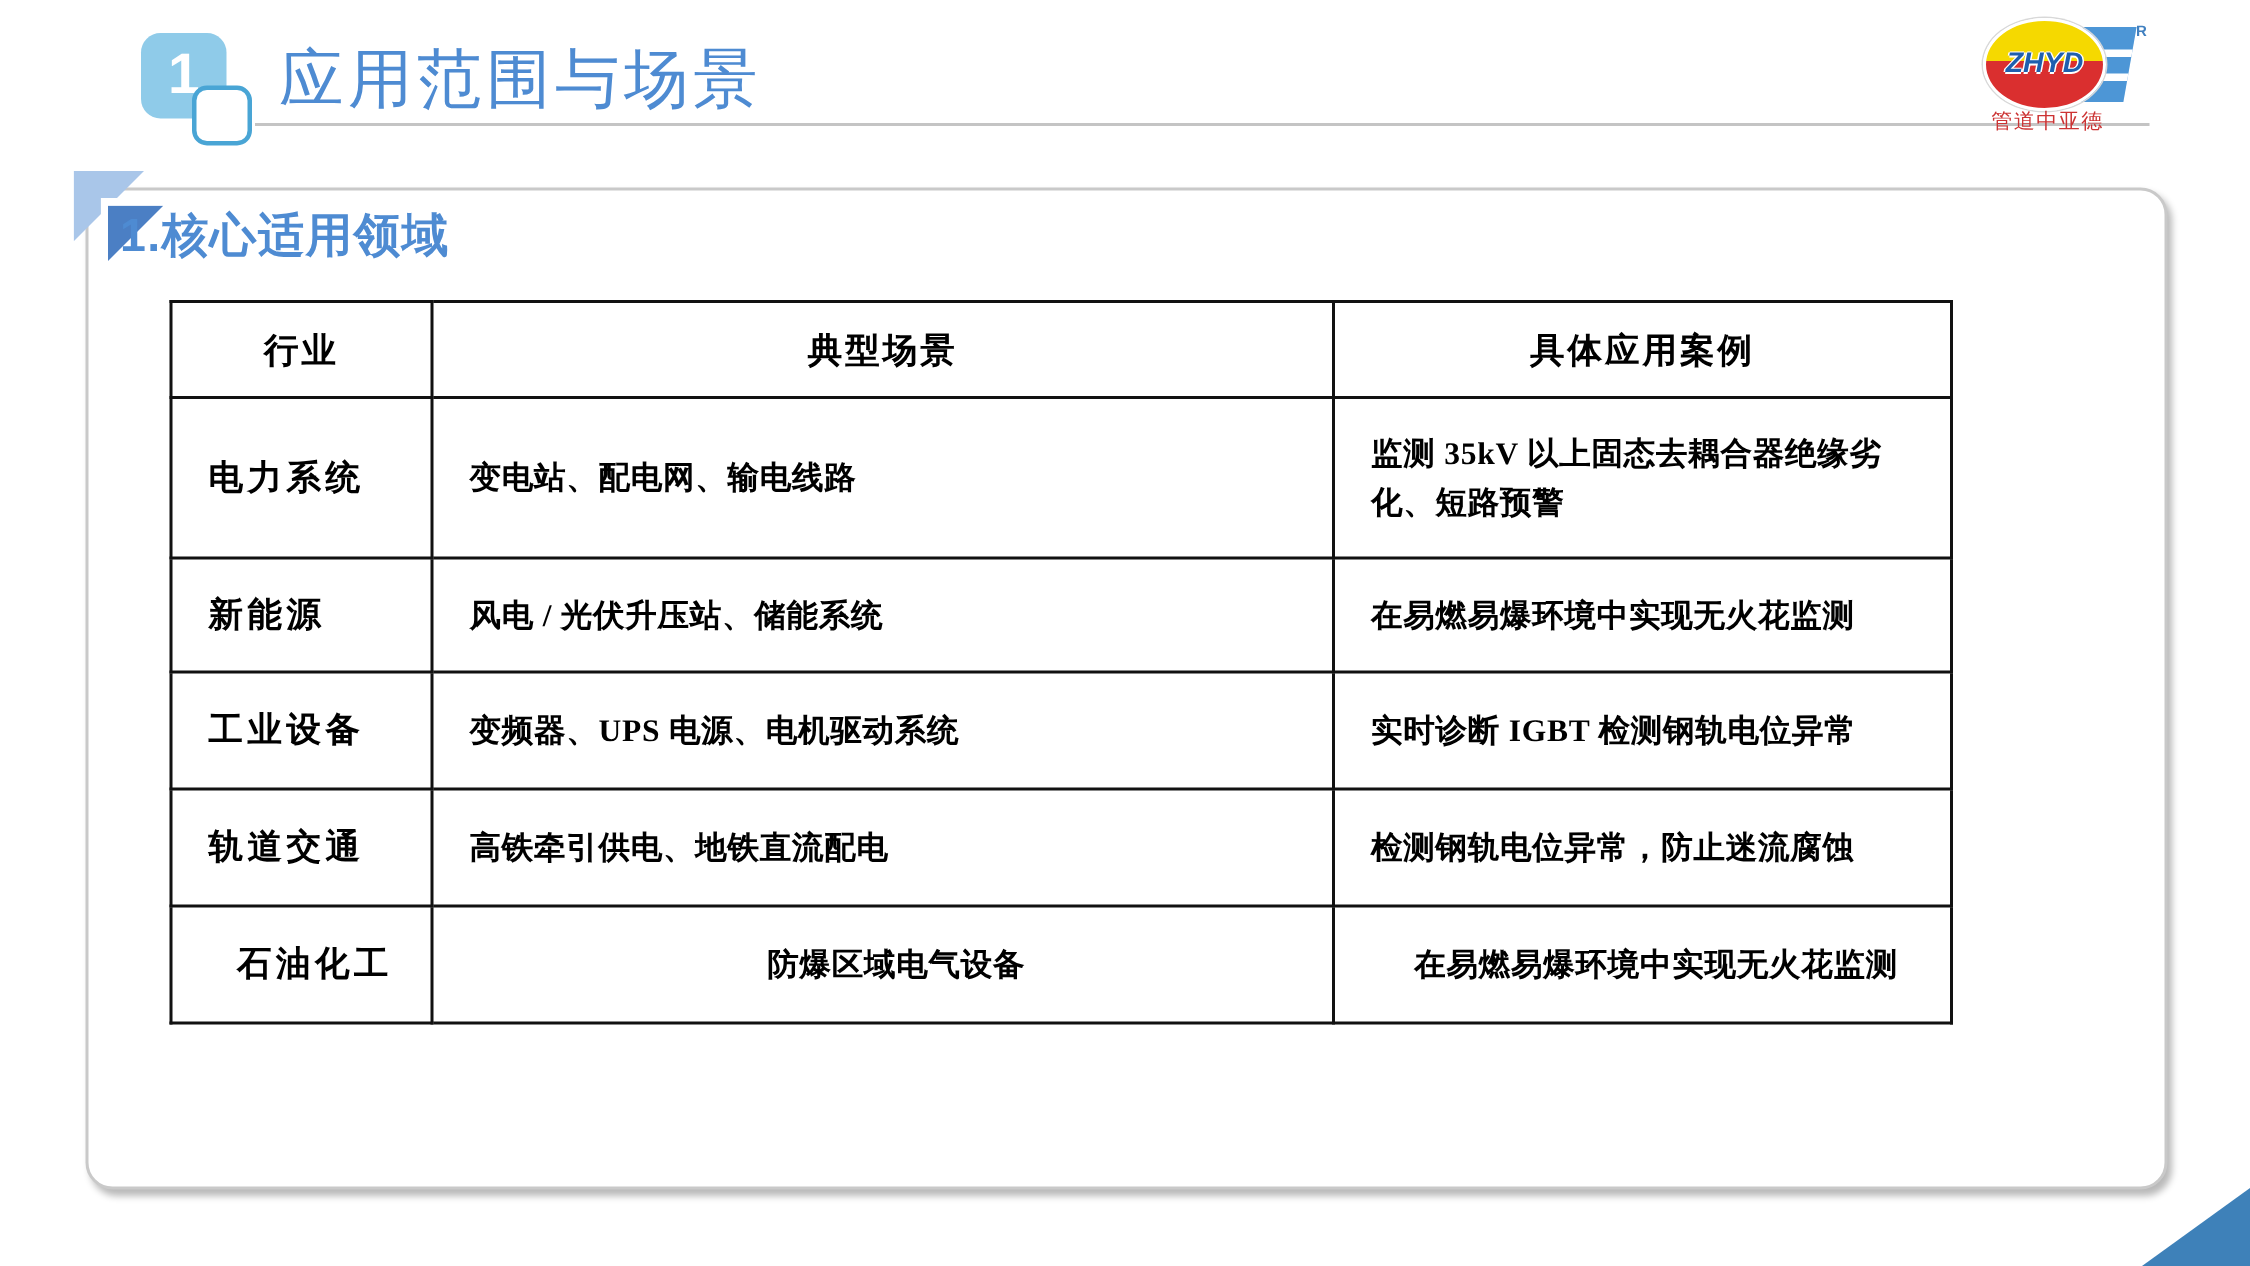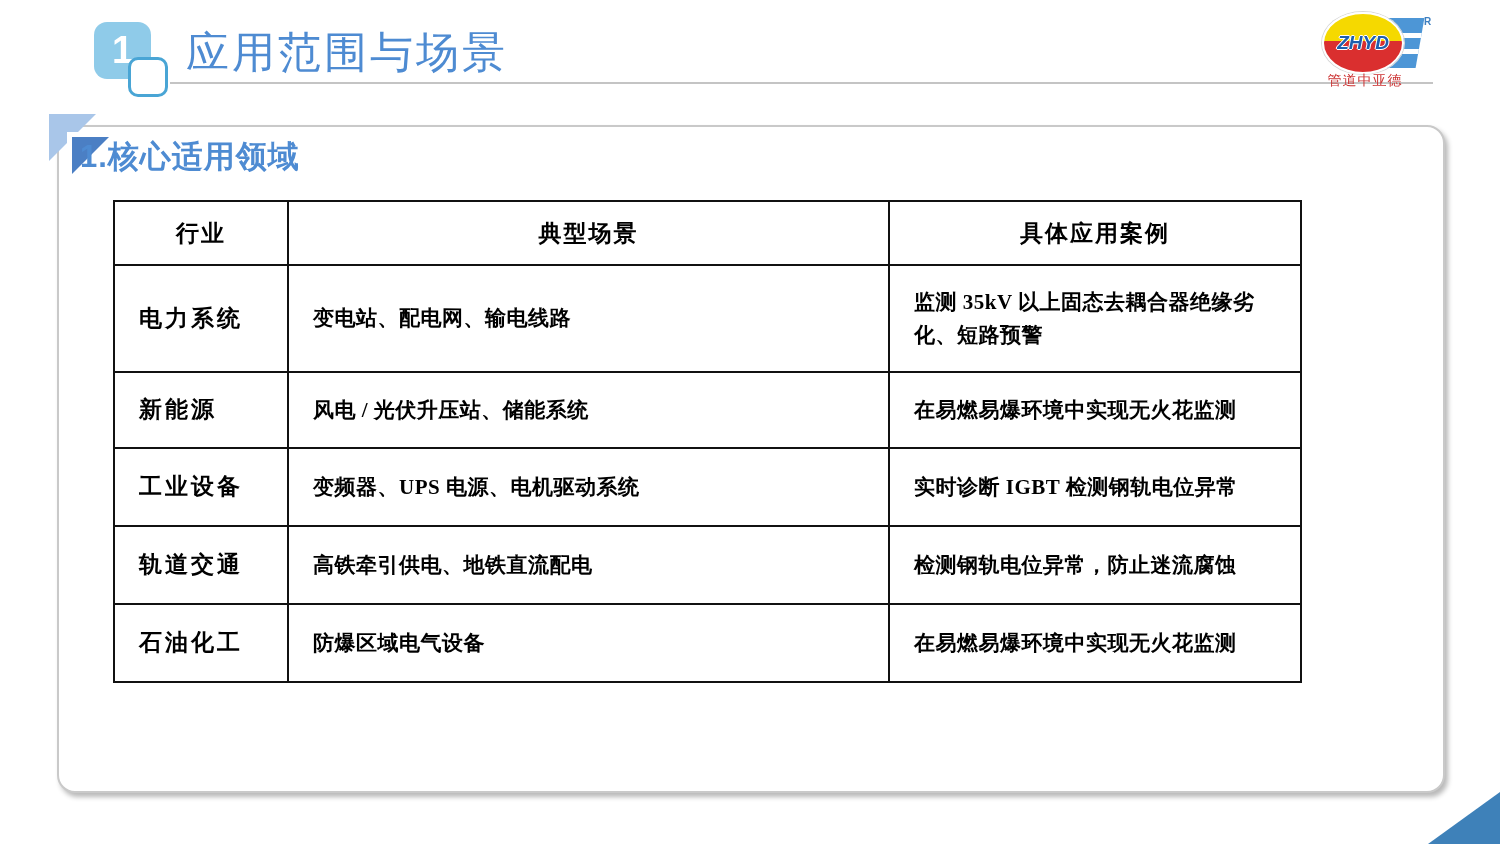--- a/index.html
+++ b/index.html
@@ -93,21 +93,21 @@
   }
   .app-table td{
     font-size:21px;font-weight:bold;letter-spacing:0.5px;line-height:1.55;
     padding:6px 6px 6px 24px;text-align:left;
   }
   .app-table td.col-industry{font-size:23px;letter-spacing:3px;}
   .app-table tbody tr:nth-child(1) td{height:93px;}
   .app-table tbody tr:nth-child(2) td{height:62px;margin-top:40px;}
   .app-table tbody tr:nth-child(3) td{height:64px;}
   .app-table tbody tr:nth-child(4) td{height:64px;}
-  .app-table tbody tr:nth-child(5) td{height:64px;}
+  .app-table tbody tr:nth-child(5) td{height:64px;text-align:center;}
 
   
   .corner-triangle{
     position:absolute;right:0;bottom:0;width:72px;height:52px;
     background:#3E81B9;clip-path:polygon(100% 0,100% 100%,0 100%);
   }
 </style>
 </head>
 <body>
 

